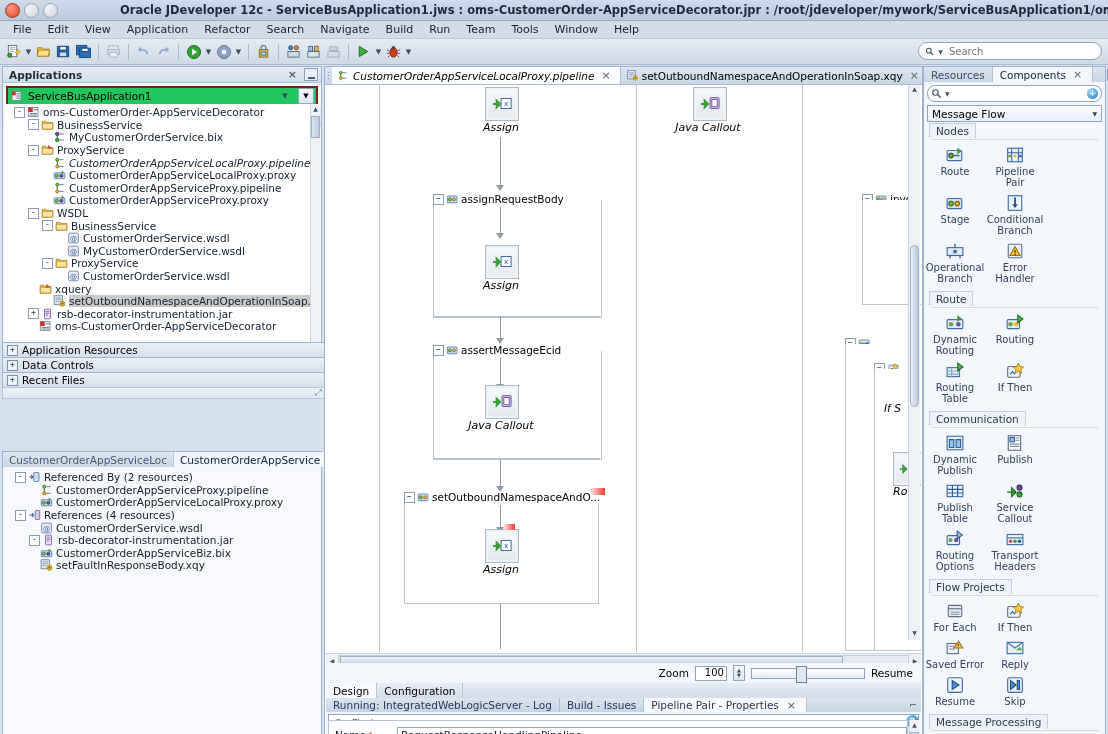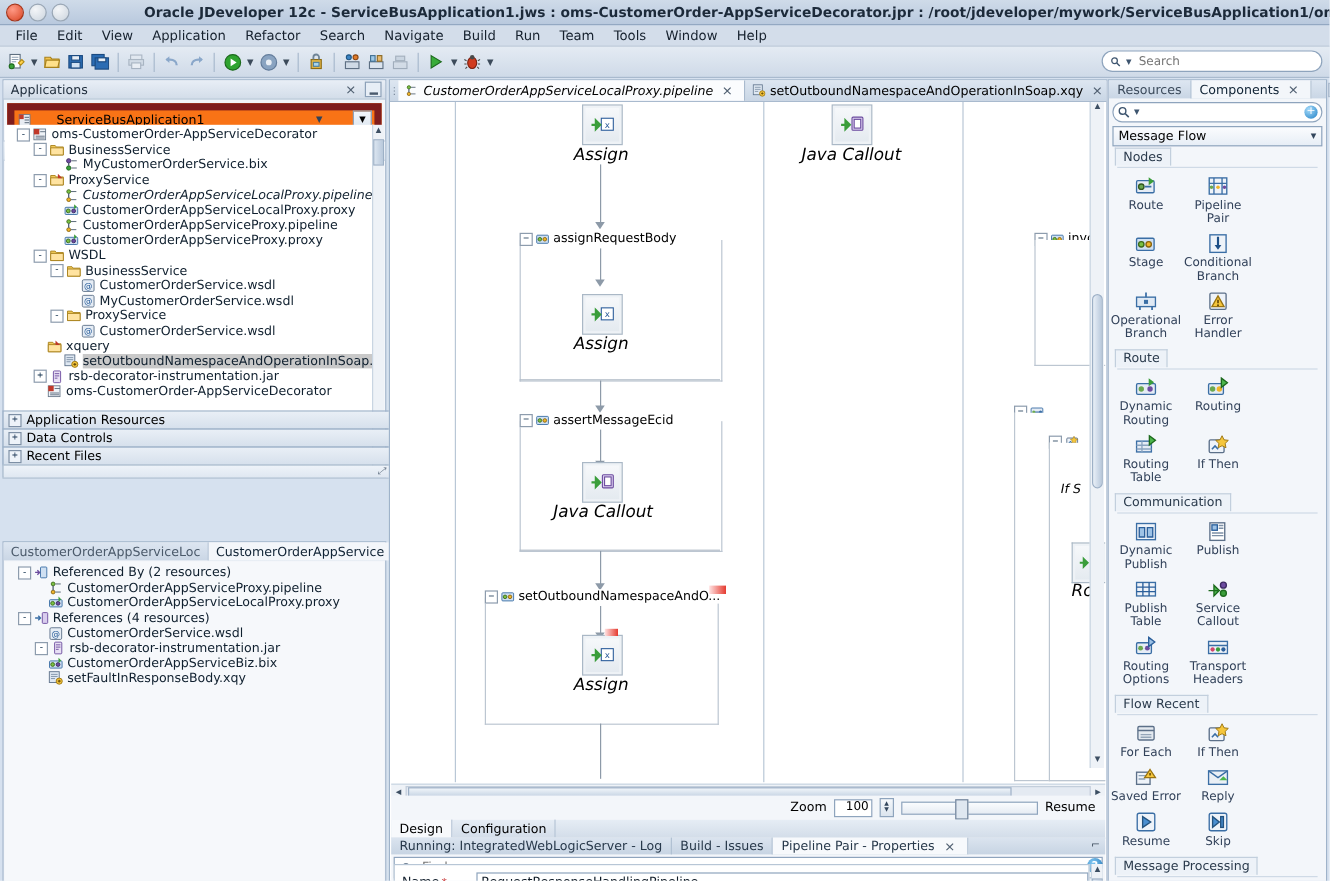--- a/index.html
+++ b/index.html
@@ -56,33 +56,33 @@
   }
 
   
   .body{position:absolute;top:63px;left:0;right:0;bottom:19px;}
 
   
   .panel{position:absolute;background:#f3f6fa;border:1px solid #9fb3ca;}
   .panelhdr{
     height:15px;background:linear-gradient(#e8eef6,#d3dde9);
     border-bottom:1px solid #b2c2d4;display:flex;align-items:center;
-    padding:0 3px;gap:4px;font-size:10.5px;
+    padding:0 3px;gap:4px;font-size:10.5px;font-weight:bold;
   }
   .panelhdr .ttl{flex:1;color:#1d2b3a;padding-left:3px;}
   .xbtn{font-size:11px;color:#516072;padding:0 3px;line-height:1;}
   .minbtn{width:12px;height:11px;border:1px solid #8ca0b8;background:#e7eef6;
     display:flex;align-items:flex-end;justify-content:center;}
   .minbtn i{display:block;width:7px;height:2px;background:#4a5a6d;margin-bottom:1px;}
 
   
   #apps-panel{left:2px;top:3px;width:318px;height:330px;}
   .appsel{
-    margin:3px;height:16px;background:#f97316;border:6px solid #7f1d1d;
-    display:flex;align-items:center;gap:20px;padding:0 2px;font-size:10.5px;
+    margin:3px;height:16px;background:#22c55e;border:2px solid #7f1d1d;
+    display:flex;align-items:center;gap:5px;padding:0 2px;font-size:10.5px;
   }
   .appsel .lbl{flex:1;}
   .dd{width:12px;height:13px;display:flex;align-items:center;justify-content:center;font-size:7px;color:#30425a;}
   .ddbox{width:14px;height:14px;border:1px solid #8ea4bd;background:linear-gradient(#f2f6fa,#dde6f0);
     display:flex;align-items:center;justify-content:center;font-size:7px;margin-left:2px;}
   .projbar{
     height:15px;background:linear-gradient(#eef3f9,#dde6f0);border-top:1px solid #c3d0df;
     border-bottom:1px solid #c3d0df;display:flex;align-items:center;padding:0 3px;gap:3px;font-size:10.5px;
   }
   .projbar .plus{width:9px;height:9px;border:1px solid #7d8fa5;background:#fff;
@@ -158,21 +158,21 @@
   .nodehdr{position:absolute;display:flex;align-items:center;gap:2px;background:#fff;
     font-size:10.5px;white-space:nowrap;padding-right:3px;}
   .nodehdr .exp{width:9px;height:9px;border:1px solid #8d9cad;background:#fff;
     font-size:8px;line-height:7.5px;text-align:center;font-family:"DejaVu Sans Mono",monospace;color:#14324f;}
   .icon-tile{
     position:absolute;width:32px;height:32px;border:1px solid #aab8c6;
     background:linear-gradient(#f7f9fb,#e3e9ef);
     display:flex;align-items:center;justify-content:center;
     box-shadow:0 0 0 2px #eef2f6 inset;
   }
-  .icon-lbl{position:absolute;font-style:italic;font-size:14px;text-align:center;white-space:nowrap;}
+  .icon-lbl{position:absolute;font-style:italic;font-size:11px;text-align:center;white-space:nowrap;}
   .vline{position:absolute;width:1px;background:#8d9aa8;}
   .hline{position:absolute;height:1px;background:#b3bec9;}
   .arrow-d{position:absolute;width:0;height:0;border-left:4px solid transparent;
     border-right:4px solid transparent;border-top:6px solid #8d9aa8;}
   .errflag{position:absolute;width:14px;height:7px;
     background:linear-gradient(90deg,#ffe2e2,#e53b30);}
 
   
   .hsb{position:absolute;left:1px;right:1px;bottom:0;height:12px;background:#eef2f7;border-top:1px solid #c9d5e2;
     display:flex;align-items:center;}
@@ -1222,21 +1222,21 @@
                     <rect x="1" y="4" width="14" height="9" fill="#eef3f9" stroke="#3a6ea5"></rect>
                     <path d="M1 7h14" stroke="#3a6ea5"></path>
                     <circle cx="4" cy="10" r="1.6" fill="#d1476e"></circle>
                     <circle cx="8" cy="10" r="1.6" fill="#3a9d3a"></circle>
                     <circle cx="12" cy="10" r="1.6" fill="#2b5f9b"></circle>
                   </svg>
                 </span>
                 <span class="plbl">Transport Headers</span>
               </div>
             </div></div>
-          <div><div class="grouphdr">Flow Recent</div><div class="grouprow"></div><div class="pgrid">
+          <div><div class="grouphdr">Flow Projects</div><div class="grouprow"></div><div class="pgrid">
               <div class="pitem">
                 <span class="pico">
                   <svg width="18" height="18" viewBox="0 0 16 16">
                     <rect x="2" y="3" width="12" height="10" rx="1" fill="#e4eaf0" stroke="#5c7089"></rect>
                     <path d="M2 6h12" stroke="#5c7089"></path>
                     <path d="M4 9h8M4 11h8" stroke="#94a5b8"></path>
                   </svg>
                 </span>
                 <span class="plbl">For Each</span>
               </div>

